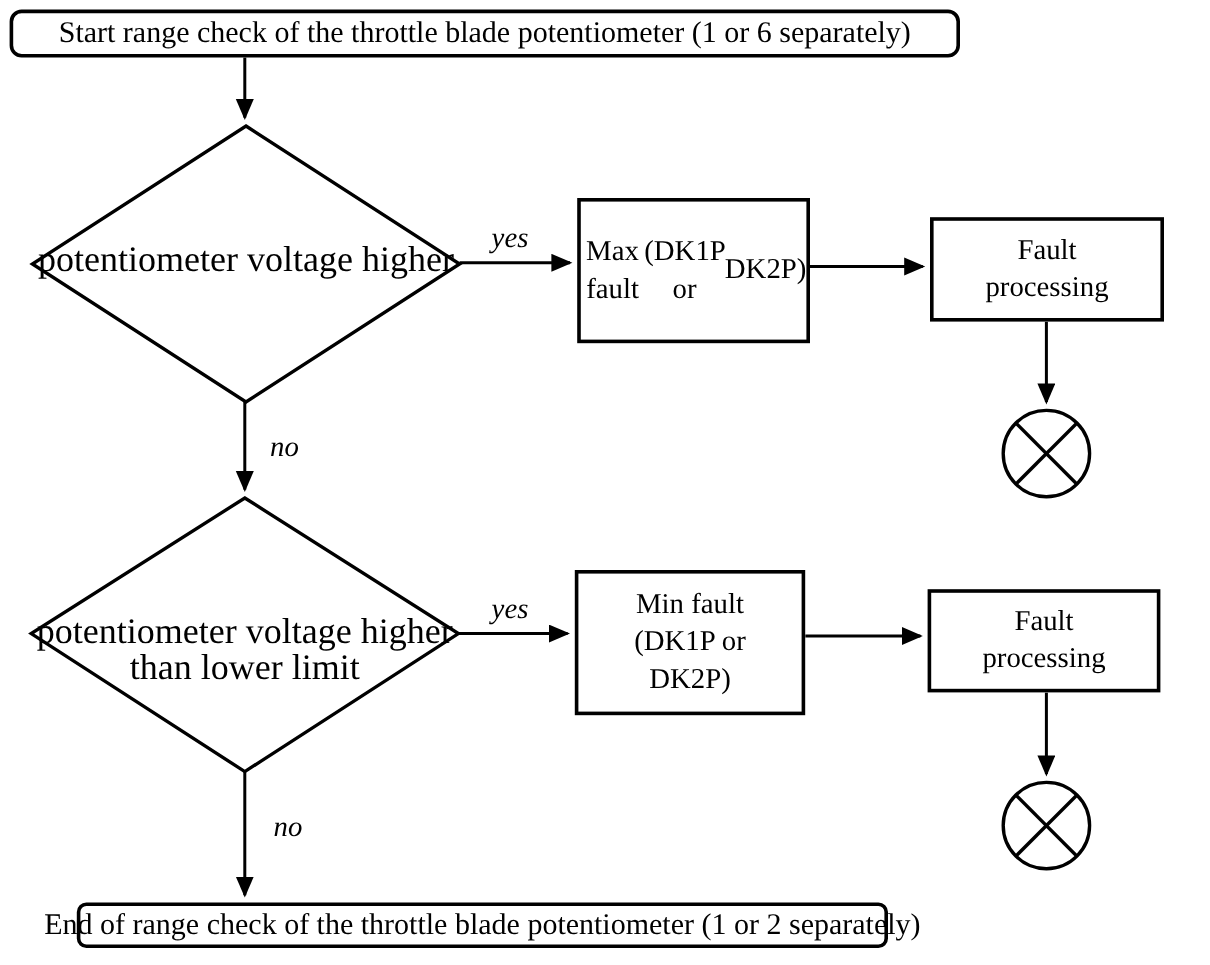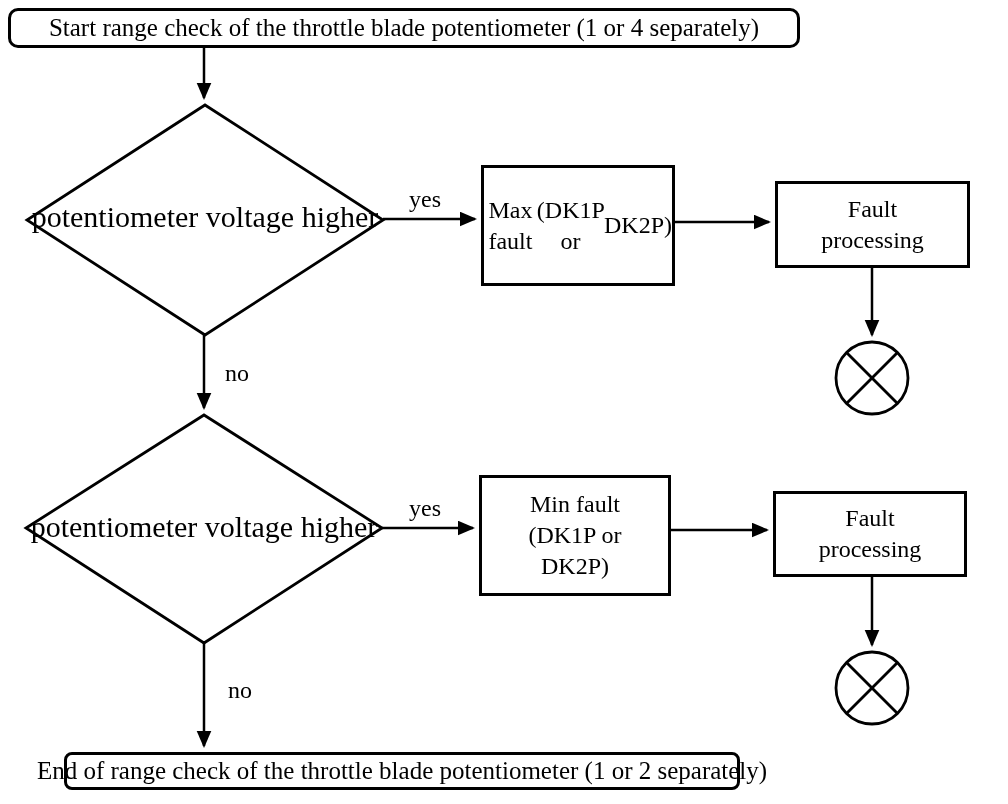--- a/index.html
+++ b/index.html
@@ -48,20 +48,21 @@
     position: absolute;
     text-align: center;
     font-size: 30px;
     line-height: 30px;
   }
   .edge-label {
     position: absolute;
     text-align: center;
     font-size: 24px;
     line-height: 26px;
+    font-style: italic;
   }
   .stack div { display: block; }
 </style>
 </head>
 <body>
 
 <div id="canvas">
 
   <svg id="wires" viewBox="0 0 1008 804" xmlns="http://www.w3.org/2000/svg">
     <defs>
@@ -89,21 +90,21 @@
       <line x1="897.5" y1="352.5" x2="846.5" y2="403.5" stroke="#000000" stroke-width="2.8"></line>
     </g>
     <g>
       <circle cx="872" cy="688" r="36" fill="#ffffff" stroke="#000000" stroke-width="2.8"></circle>
       <line x1="846.5" y1="662.5" x2="897.5" y2="713.5" stroke="#000000" stroke-width="2.8"></line>
       <line x1="897.5" y1="662.5" x2="846.5" y2="713.5" stroke="#000000" stroke-width="2.8"></line>
     </g>
   </svg>
 
   <div class="node terminal" style="left:8px; top:8px; width:792px; height:40px;">
-    <span>Start range check of the throttle blade potentiometer (1 or 4 separately)</span>
+    <span>Start range check of the throttle blade potentiometer (1 or 6 separately)</span>
   </div>
 
   <div class="diamond-label stack" style="left:30px; top:202px; width:350px;">
     <div>potentiometer voltage higher</div>
   </div>
 
   <div class="edge-label" style="left:398px; top:186px; width:54px;">yes</div>
   <div class="edge-label" style="left:215px; top:360px; width:44px;">no</div>
   <div class="edge-label" style="left:398px; top:495px; width:54px;">yes</div>
   <div class="edge-label" style="left:218px; top:677px; width:44px;">no</div>
@@ -114,20 +115,21 @@
     <div>DK2P)</div>
   </div>
 
   <div class="node process stack" style="left:775px; top:181px; width:195px; height:87px; flex-direction:column;">
     <div>Fault</div>
     <div>processing</div>
   </div>
 
   <div class="diamond-label stack" style="left:29px; top:512px; width:350px;">
     <div>potentiometer voltage higher</div>
+    <div>than lower limit</div>
   </div>
 
   <div class="node process stack" style="left:479px; top:475px; width:192px; height:121px; flex-direction:column;">
     <div>Min fault</div>
     <div>(DK1P or</div>
     <div>DK2P)</div>
   </div>
 
   <div class="node process stack" style="left:773px; top:491px; width:194px; height:86px; flex-direction:column;">
     <div>Fault</div>

